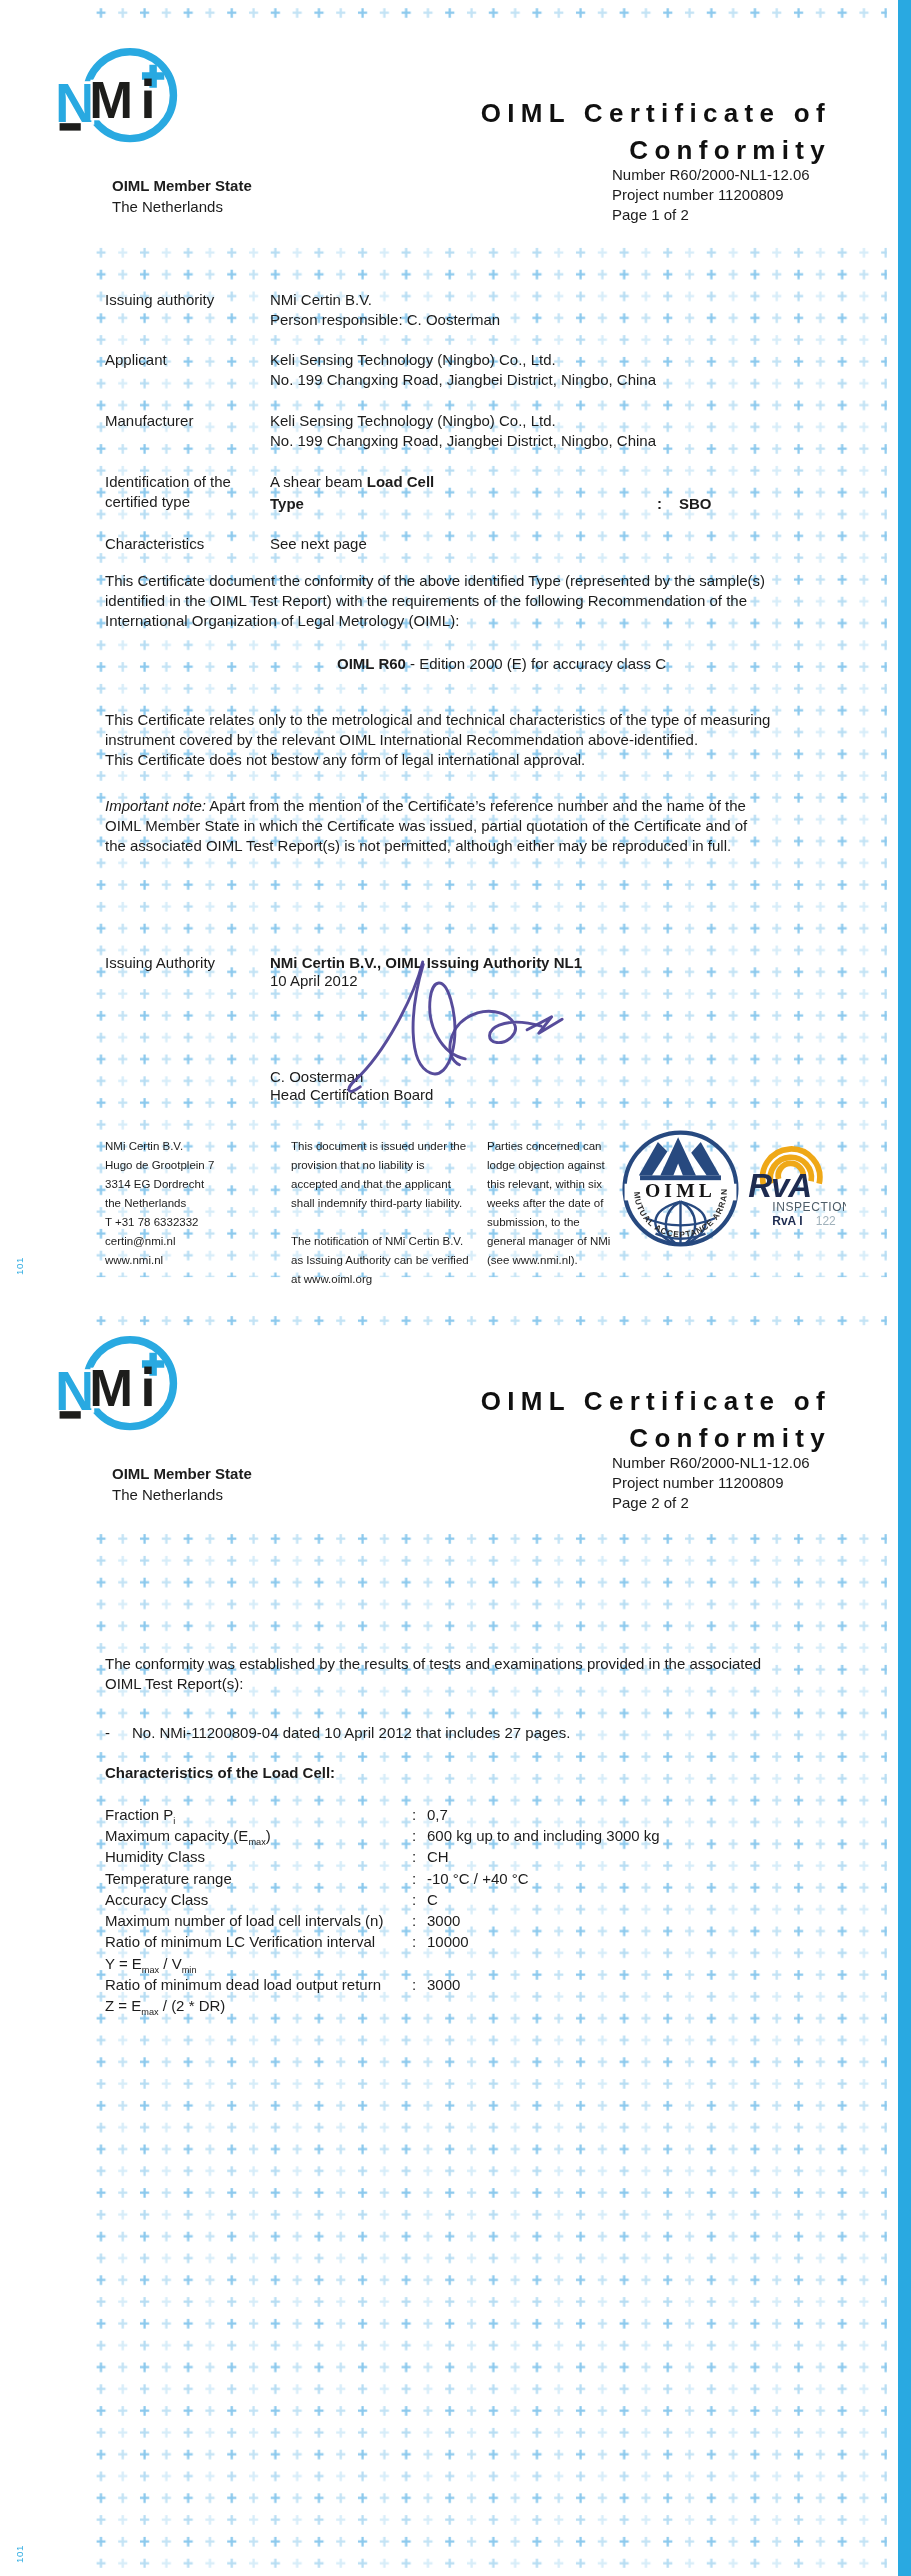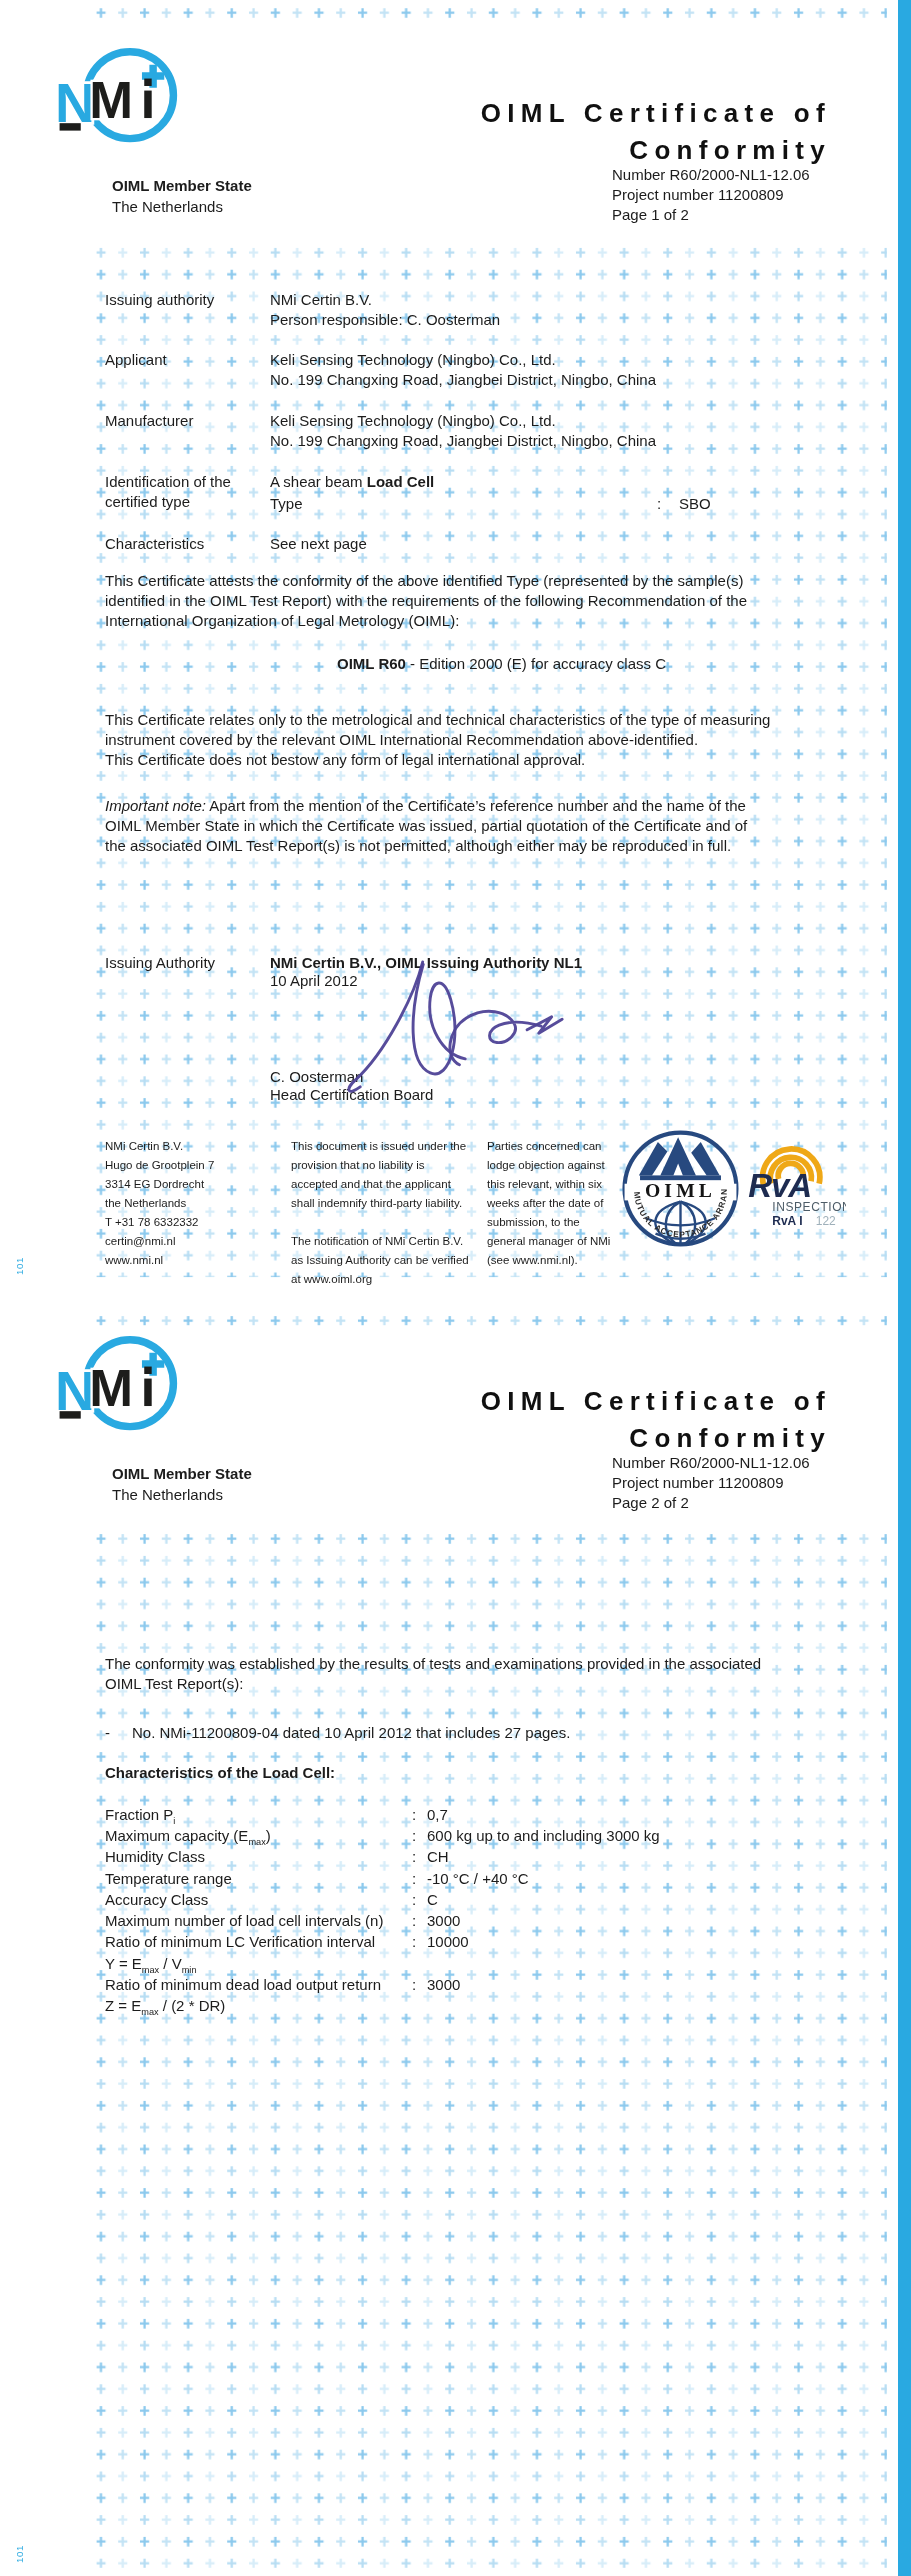--- a/index.html
+++ b/index.html
@@ -28,21 +28,21 @@
   .memberstate{position:absolute;left:112px;top:176px;line-height:20.7px;}
   .memberstate .b{font-weight:bold;}
   .doc-title{position:absolute;right:80px;top:95px;text-align:right;
     font-size:26px;font-weight:bold;letter-spacing:6.3px;line-height:37px;color:#101010;white-space:nowrap;}
   .doc-meta{position:absolute;left:612px;top:165px;line-height:20px;white-space:nowrap;}
 
   
   .frow{position:absolute;left:105px;line-height:20px;white-space:nowrap;}
   .flabel{position:absolute;left:0;top:0;}
   .fvalue{position:absolute;left:165px;top:0;}
-  .typeline{position:relative;margin-top:2.3px;}
+  .typeline{position:relative;margin-top:2.3px;font-weight:bold;}
   .tcolon{position:absolute;left:387px;}
   .tvalue{position:absolute;left:409px;}
 
   .para{position:absolute;left:105px;line-height:20px;white-space:nowrap;}
   .para .it{font-style:italic;}
   .b{font-weight:bold;}
 
   
   .sigrow{position:absolute;left:105px;white-space:nowrap;}
   .sigval{position:absolute;left:165px;top:0;white-space:nowrap;}
@@ -173,21 +173,21 @@
   <div class="frow" style="top:534px">
     <div class="flabel">
         <div>Characteristics</div>
       </div>
     <div class="fvalue">
         <div><span>See next page</span></div>
       </div>
   </div>
 
   <div class="para" style="top:571px">
-    <div>This Certificate attests the conformity of the above identified Type (represented by the sample(s)</div>
+    <div>This Certificate document the conformity of the above identified Type (represented by the sample(s)</div>
     <div>identified in the OIML Test Report) with the requirements of the following Recommendation of the</div>
     <div>International Organization of Legal Metrology (OIML):</div>
   </div>
 
   <div class="para" style="top:654px;left:337px">
     <span class="b">OIML R60</span><span> - Edition 2000 (E) for accuracy class C</span>
   </div>
 
   <div class="para" style="top:710px">
     <div>This Certificate relates only to the metrological and technical characteristics of the type of measuring</div>

